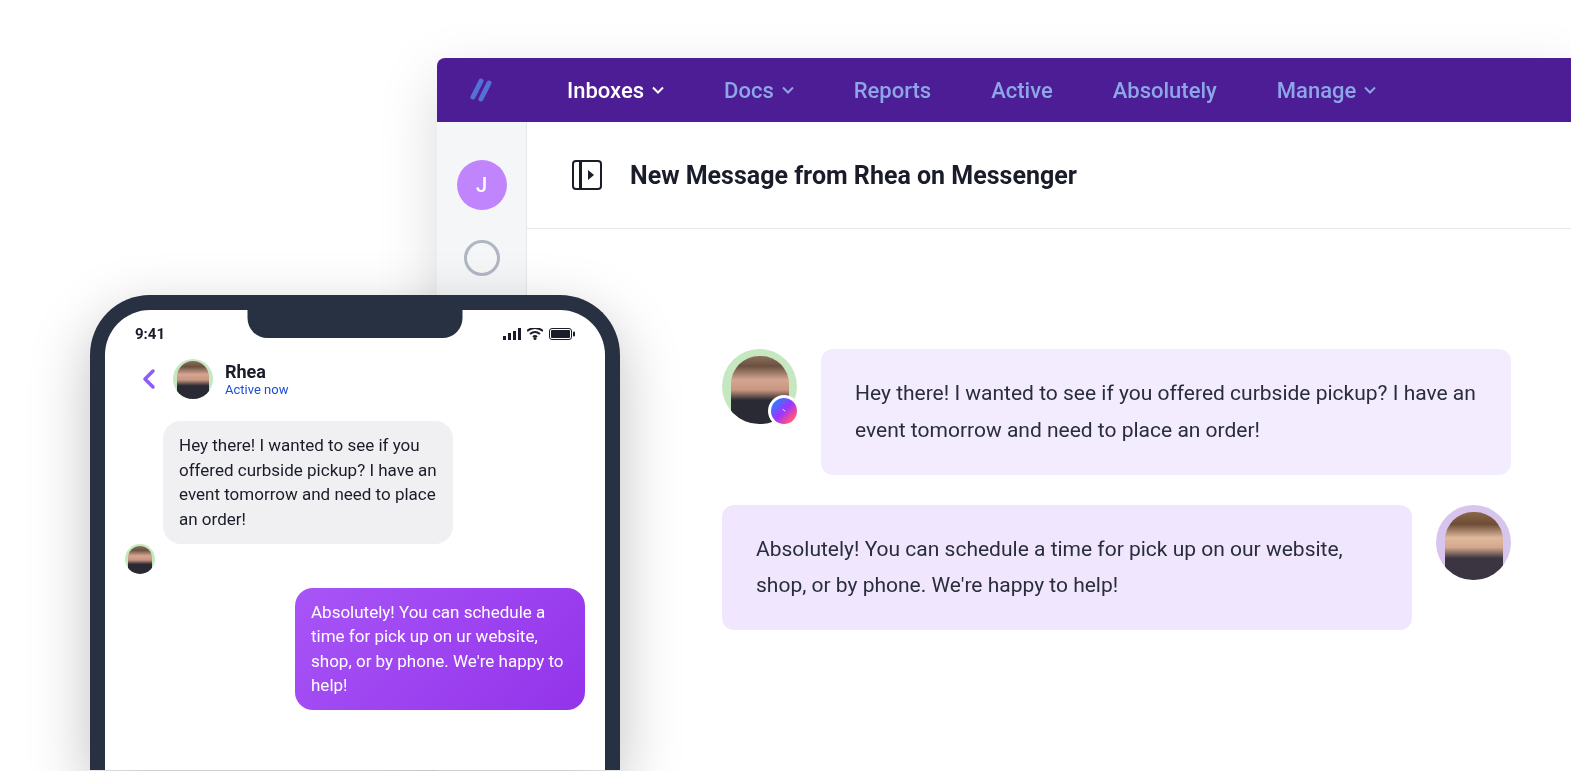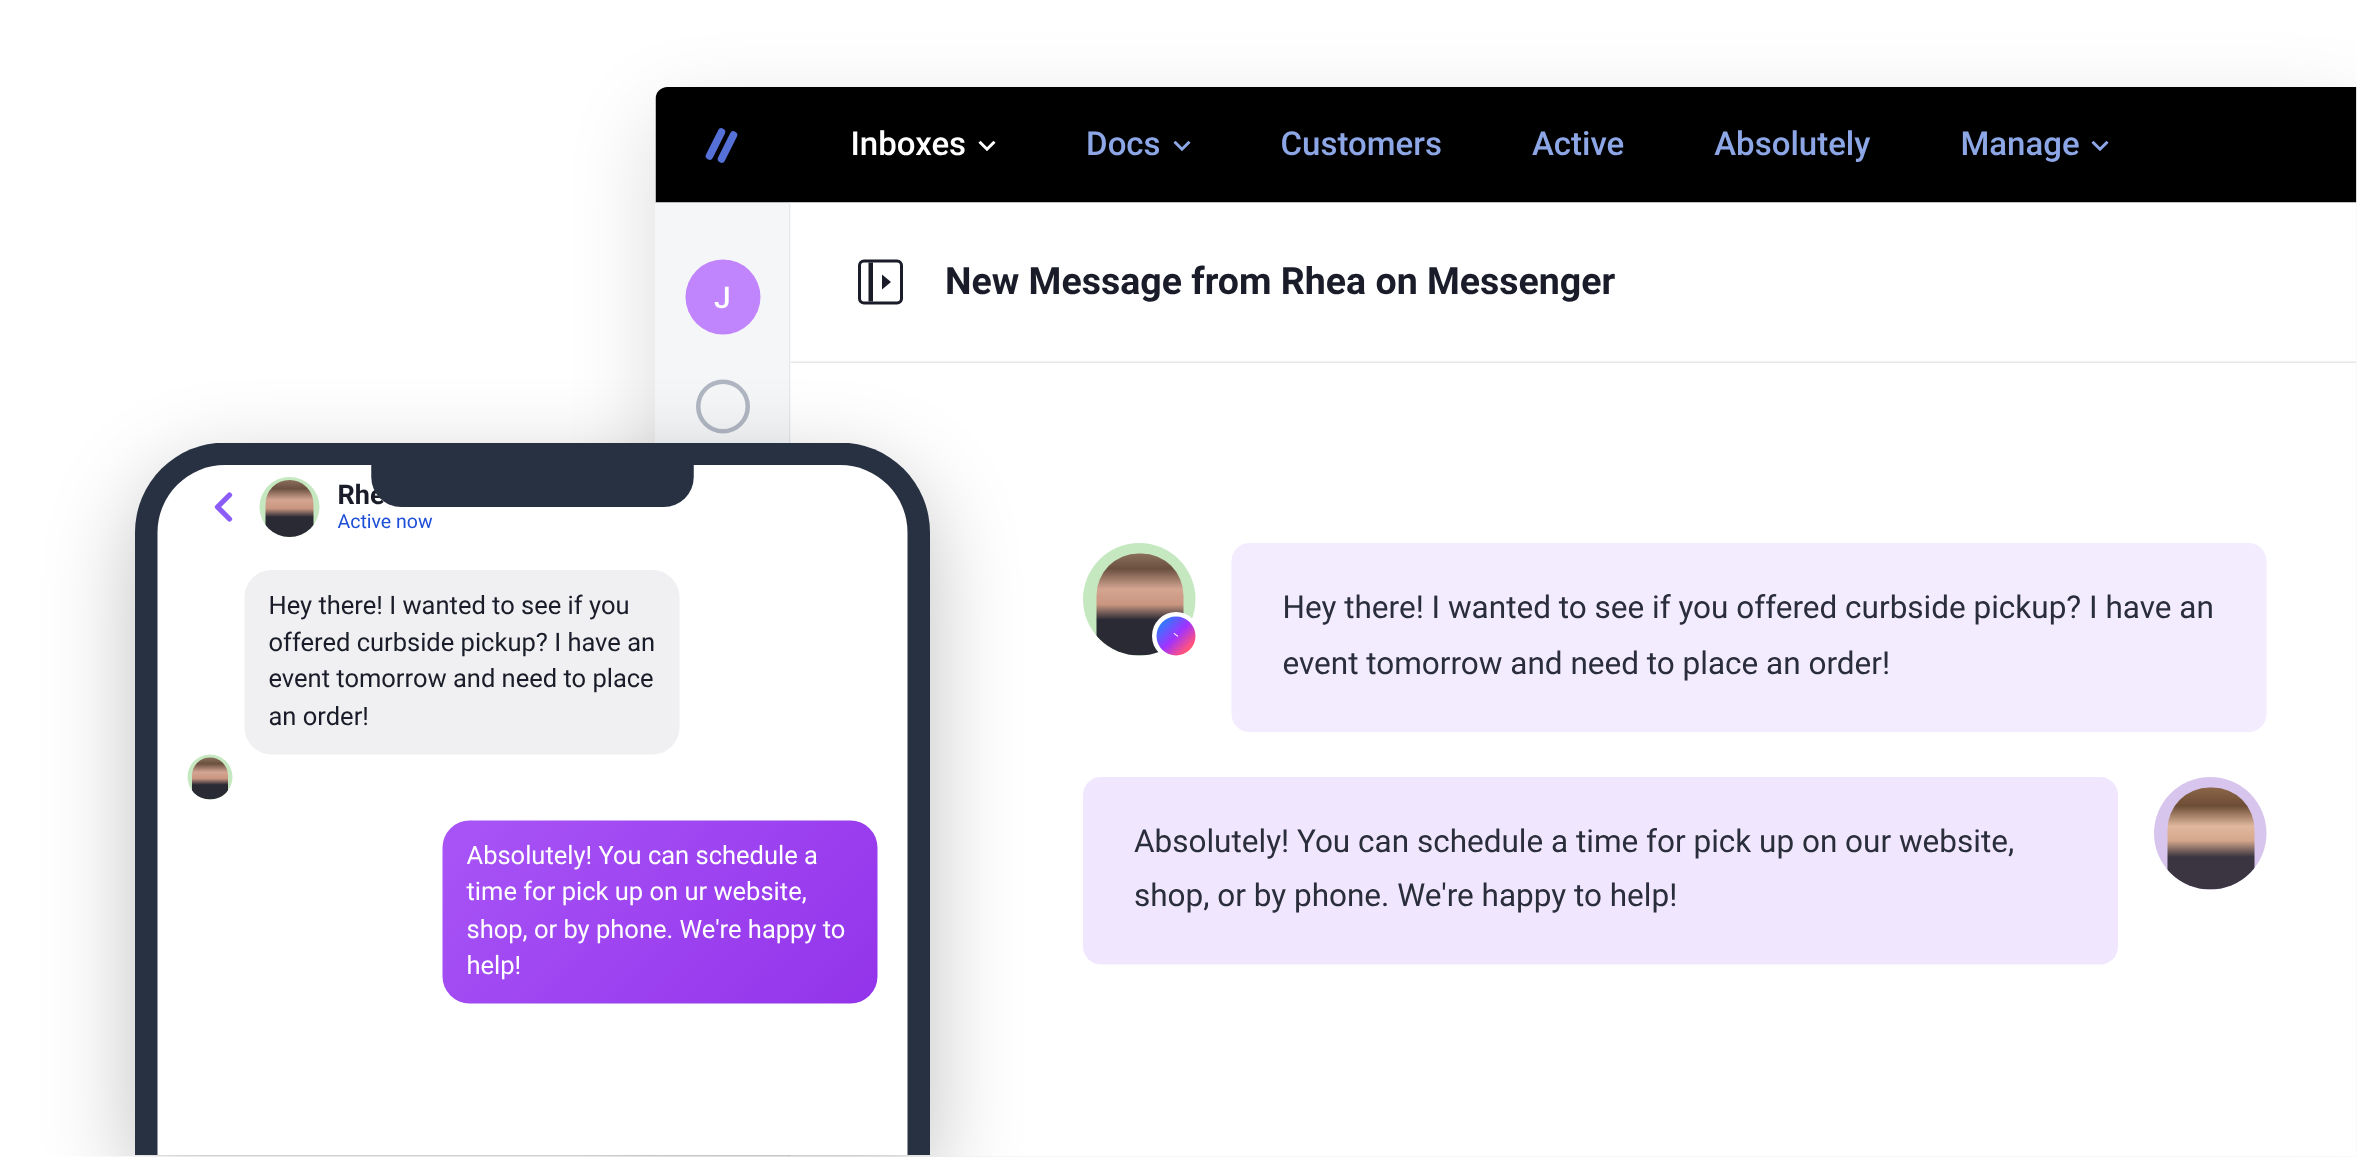--- a/index.html
+++ b/index.html
@@ -23,22 +23,22 @@
       top: 58px;
       right: 0;
       bottom: 0;
       background: #fff;
       border-radius: 8px 0 0 0;
       overflow: hidden;
       box-shadow: 0 20px 60px rgba(0,0,0,0.15);
     }
     
     .top-nav {
-      background: #000000;
-      height: 77px;
+      background: #4c1d95;
+      height: 64px;
       display: flex;
       align-items: center;
       padding: 0 30px;
       gap: 60px;
     }
     
     .logo {
       width: 30px;
       height: 30px;
       display: flex;
@@ -406,21 +406,21 @@
           <path d="M1 1.5 L6 6.5 L11 1.5" stroke="#fff" stroke-width="2" fill="none"></path>
         </svg>
     </div>
     <div class="nav-item">
       <span>Docs</span>
       <svg class="chevron" viewBox="0 0 12 8">
           <path d="M1 1.5 L6 6.5 L11 1.5" stroke="#8ca6e6" stroke-width="2" fill="none"></path>
         </svg>
     </div>
     <div class="nav-item">
-      <span>Customers</span>
+      <span>Reports</span>
     </div>
     <div class="nav-item">
       <span>Active</span>
     </div>
     <div class="nav-item">
       <span>Absolutely</span>
     </div>
     <div class="nav-item">
       <span>Manage</span>
       <svg class="chevron" viewBox="0 0 12 8">
@@ -466,20 +466,41 @@
             </div>
           </div>
         </div>
       </div>
     </div>
   </div>
 </div>
 
 <div class="phone">
   <div class="phone-notch"></div>
+  <div class="phone-status">
+    <span>9:41</span>
+    <div class="phone-status-icons">
+      <svg width="18" height="12" viewBox="0 0 18 12">
+          <rect x="0" y="8" width="3" height="4" fill="#1a1d29"></rect>
+          <rect x="5" y="5" width="3" height="7" fill="#1a1d29"></rect>
+          <rect x="10" y="3" width="3" height="9" fill="#1a1d29"></rect>
+          <rect x="15" y="0" width="3" height="12" fill="#1a1d29"></rect>
+        </svg>
+      <svg width="16" height="12" viewBox="0 0 16 12">
+          <path d="M8 11 C8 11 1 4 8 1 C15 4 8 11 8 11 Z M8 1 A10 10 0 0 1 15 4 M8 1 A10 10 0 0 0 1 4" fill="none"></path>
+          <path d="M0 3 Q8 -3 16 3 M3 6 Q8 2 13 6 M6 9 Q8 7 10 9" stroke="#1a1d29" stroke-width="2" fill="none"></path>
+          <circle cx="8" cy="10.5" r="1.5" fill="#1a1d29"></circle>
+        </svg>
+      <svg width="26" height="12" viewBox="0 0 26 12">
+          <rect x="0.5" y="0.5" width="22" height="11" rx="2.5" stroke="#1a1d29" fill="none"></rect>
+          <rect x="2" y="2" width="19" height="8" rx="1" fill="#1a1d29"></rect>
+          <rect x="24" y="3.5" width="2" height="5" rx="1" fill="#1a1d29"></rect>
+        </svg>
+    </div>
+  </div>
 
   <div class="phone-header">
     <svg class="back-chevron" viewBox="0 0 24 24">
         <path d="M16 4 L8 12 L16 20" stroke="#8b5cf6" stroke-width="3.5" fill="none" stroke-linecap="round" stroke-linejoin="round"></path>
       </svg>
     <div class="phone-avatar-small avatar rhea">
       <div class="avatar-person"></div>
     </div>
     <div class="phone-header-text">
       <div class="phone-name">Rhea</div>

